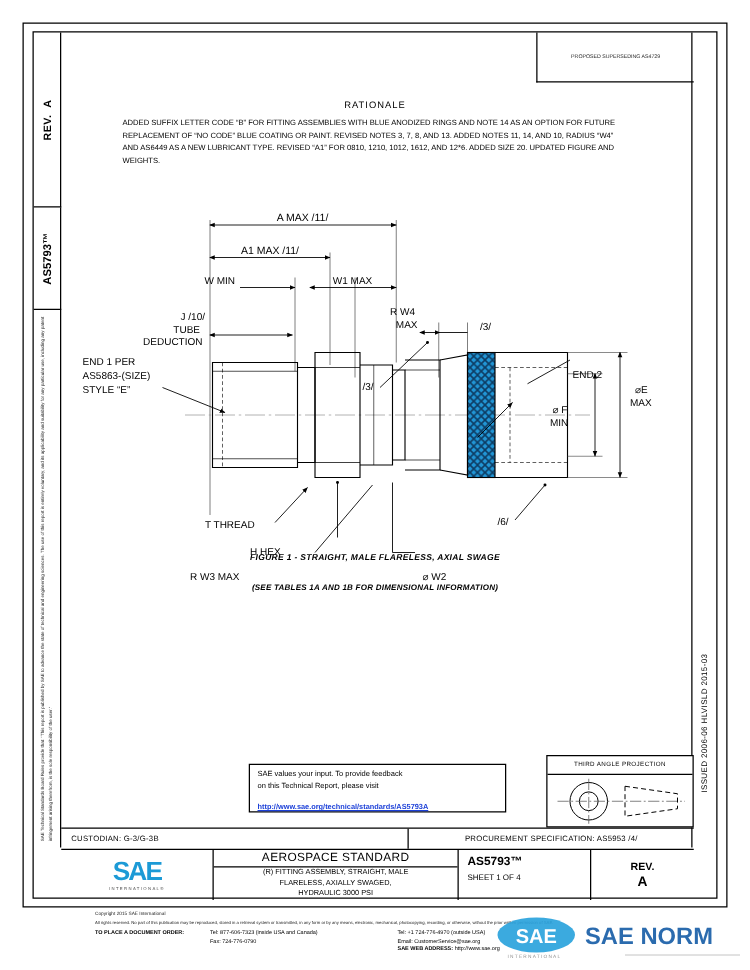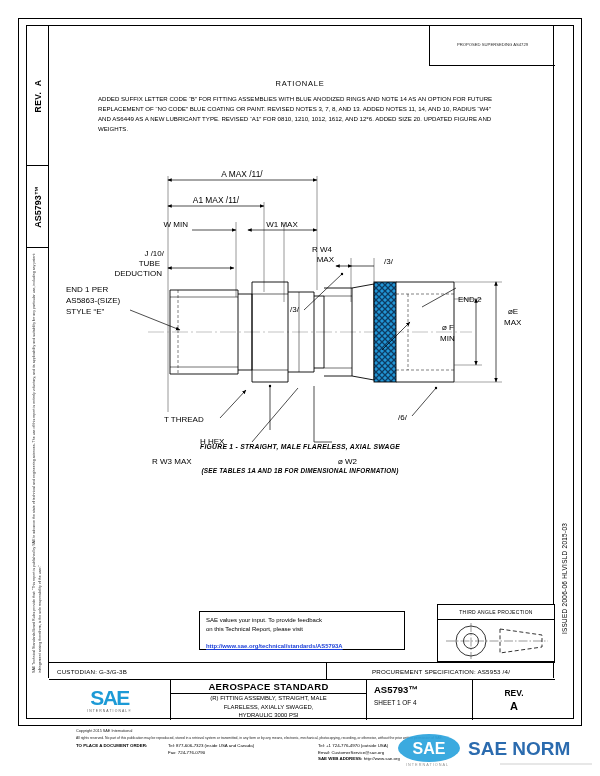--- a/index.html
+++ b/index.html
@@ -84,21 +84,21 @@
     display:flex;align-items:center;justify-content:center;font-size:6.2px;letter-spacing:.2px;}
   .tb-row2{position:relative;height:40px;display:flex;}
   .tb-logo{width:122px;border-right:1.2px solid #000;box-sizing:border-box;
     display:flex;flex-direction:column;align-items:center;justify-content:center;}
   .sae-logo{font-size:21px;font-weight:bold;color:#1c9ad6;letter-spacing:-1.5px;
     line-height:1;font-family:"Liberation Sans",sans-serif;}
   .sae-sub{font-size:3.4px;color:#555;letter-spacing:1.1px;margin-top:1px;}
   .tb-mid{width:196px;border-right:1.2px solid #000;box-sizing:border-box;
     display:flex;flex-direction:column;}
   .tb-mid-top{height:14px;border-bottom:1px solid #000;display:flex;
-    align-items:center;justify-content:center;font-size:9.5px;font-weight:bold;
+    align-items:center;justify-content:center;font-size:9.5px;font-weight:normal;
     letter-spacing:.3px;}
   .tb-mid-bot{flex:1;display:flex;flex-direction:column;align-items:center;
     justify-content:center;text-align:center;font-size:5.9px;line-height:1.45;}
   .tb-num{width:106px;border-right:1.2px solid #000;box-sizing:border-box;
     padding:4px 0 0 7px;}
   .tb-num .n1{font-size:9.5px;font-weight:bold;}
   .tb-num .n2{font-size:6.4px;margin-top:4px;}
   .tb-rev{flex:1;display:flex;flex-direction:column;align-items:center;
     justify-content:center;}
   .tb-rev .r1{font-size:8.5px;font-weight:bold;}

